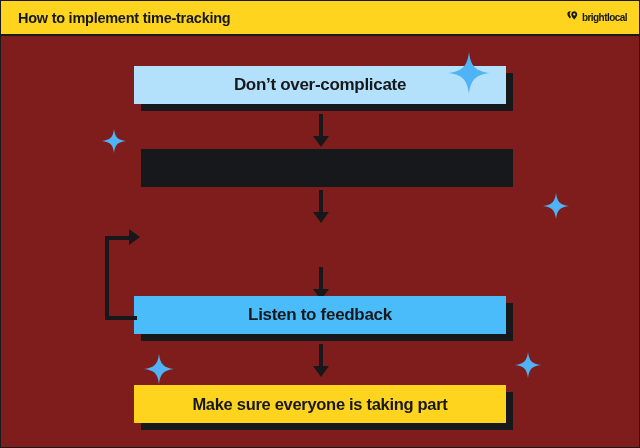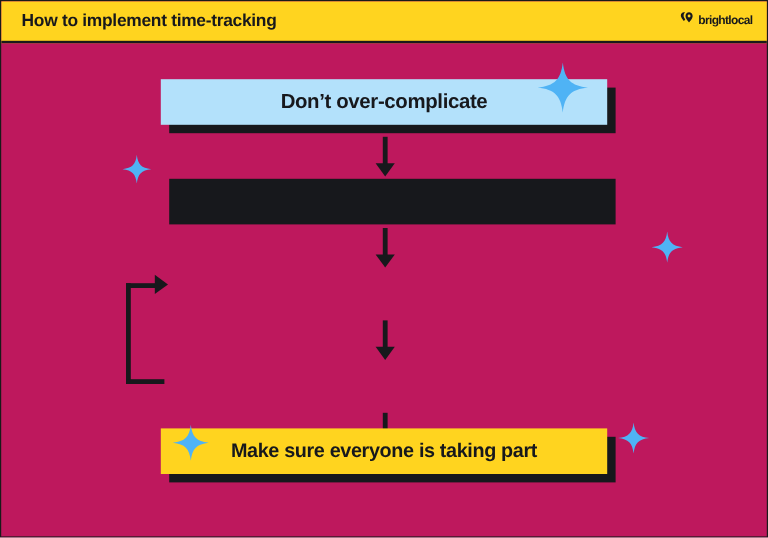--- a/index.html
+++ b/index.html
@@ -4,21 +4,21 @@
 <style>
   html, body {
     margin: 0;
     padding: 0;
     background: #ffffff;
   }
   #canvas {
     position: relative;
     width: 640px;
     height: 448px;
-    background: #be185d;
+    background: #7f1d1d;
     border: 1.5px solid #1a1a1a;
     box-sizing: border-box;
     overflow: hidden;
     font-family: "Liberation Sans", sans-serif;
   }
 
   
   #header {
     position: absolute;
     left: 0;
@@ -188,26 +188,32 @@
 
   <div class="arrow" style="top:189px; height:24px;">
     <div class="arrow-head"></div>
   </div>
 
 
   <div class="arrow" style="top:266px; height:24px;">
     <div class="arrow-head"></div>
   </div>
 
+  <div class="node-wrap" style="left:133px; top:295px; width:379px; height:45px;">
+    <div class="node-shadow"></div>
+    <div class="node-box" style="background:#4bbcfa;">
+      <span class="node-label">Listen to feedback</span>
+    </div>
+  </div>
 
   <div class="arrow" style="top:343px; height:24px;">
     <div class="arrow-head"></div>
   </div>
 
-  <div class="node-wrap" style="left:133px; top:356px; width:379px; height:45px;">
+  <div class="node-wrap" style="left:133px; top:384px; width:379px; height:45px;">
     <div class="node-shadow"></div>
     <div class="node-box" style="background:#ffd41f;">
       <span class="node-label big">Make sure everyone is taking part</span>
     </div>
   </div>
 
   <div id="loop">
     <div id="loop-v"></div>
     <div id="loop-h-bottom"></div>
     <div id="loop-h-top"></div>

